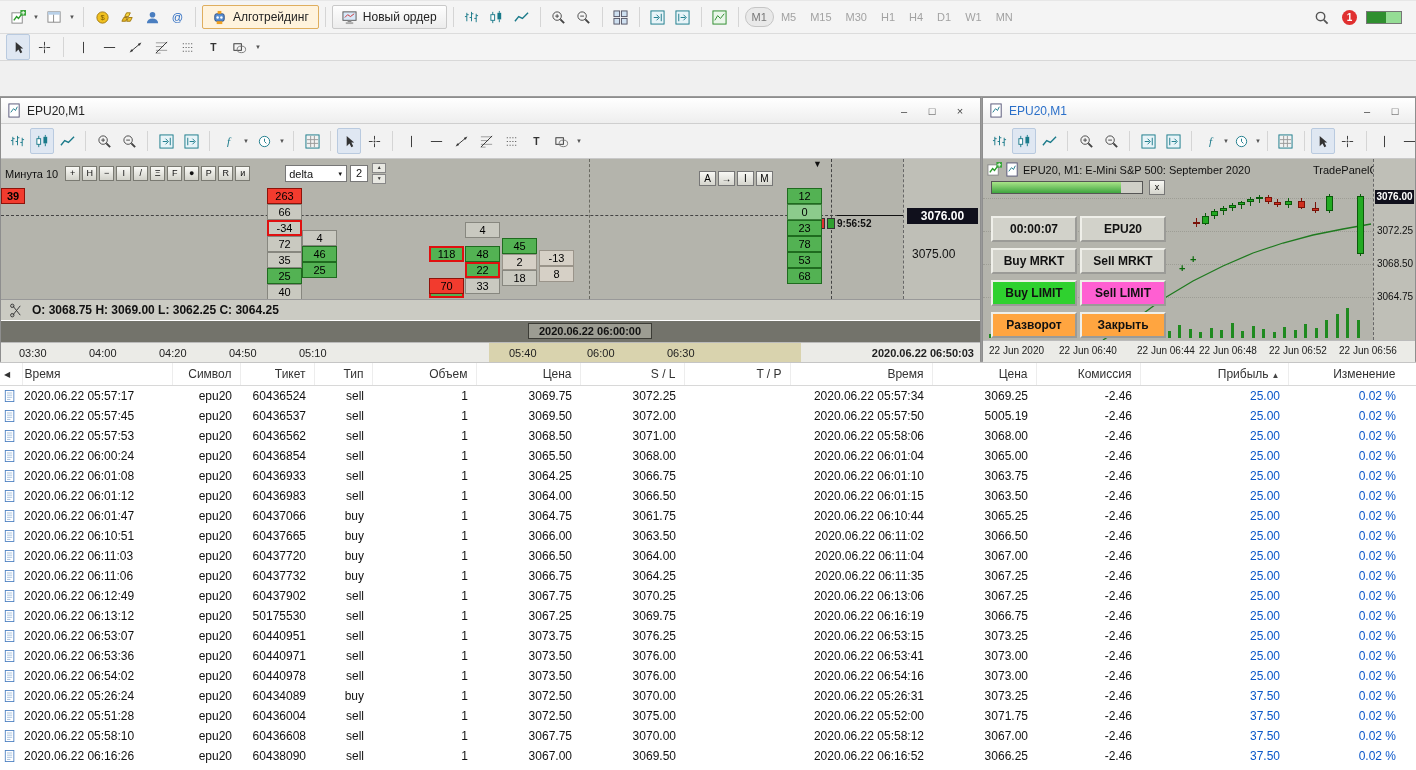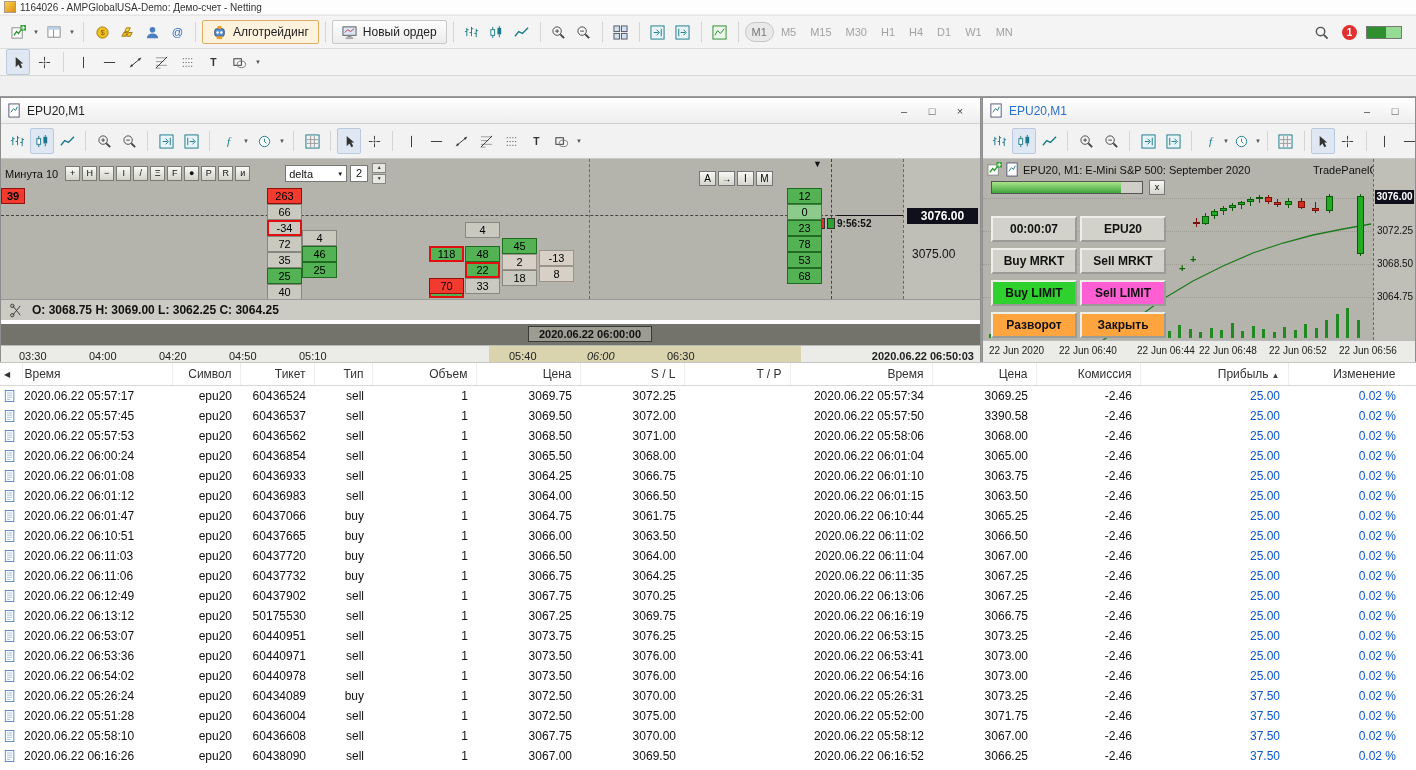--- a/index.html
+++ b/index.html
@@ -71,21 +71,21 @@
   .corner{position:absolute;left:698px;top:12px;display:flex;gap:2px;}
   .cbtn{width:17px;height:15px;box-sizing:border-box;border:1px solid #777;background:linear-gradient(#f8f8f4,#d5d5cd);
         font-size:10px;text-align:center;line-height:13px;}
   .tri{position:absolute;left:812px;top:0px;font-size:9px;color:#111;}
   .pscale1{position:absolute;left:902px;top:0;width:79px;height:140px;background:#bfbfb7;border-left:1px dashed #666;box-sizing:border-box;}
   .pbox{position:absolute;left:3px;top:49px;width:71px;height:16px;background:#10101c;color:#fff;font-size:12px;
         font-weight:bold;text-align:center;line-height:16px;}
   .plabel{position:absolute;left:8px;top:88px;font-size:12px;color:#111;}
   .ohlc{height:20px;flex:none;background:#cbcbc3;border-top:1px solid #999;display:flex;align-items:center;gap:8px;
         padding:0 8px;font-size:12px;font-weight:bold;color:#111;}
-  .darkstrip{height:21px;flex:none;background:#73736b;position:relative;border-top:4px solid #ffffff;}
+  .darkstrip{height:21px;flex:none;background:#73736b;position:relative;border-top:1px solid #ffffff;}
   .tbox{position:absolute;left:527px;top:2px;width:124px;height:16px;background:#9c9c92;border:1px solid #3c3c36;
         box-sizing:border-box;font-size:11px;font-weight:bold;color:#111;text-align:center;line-height:14px;}
   .axis{height:22px;flex:none;background:#ebebe7;position:relative;font-size:11px;color:#222;border-top:1px solid #bbb;}
   .band{position:absolute;left:488px;top:0;width:312px;height:22px;background:#d9d3ae;}
   .al{position:absolute;top:4px;} .ar{position:absolute;right:6px;top:4px;font-weight:bold;}
   .info2{position:absolute;left:4px;top:3px;display:flex;align-items:center;gap:3px;font-size:11px;color:#111;}
   .paneltitle{position:absolute;left:330px;top:5px;font-size:11px;color:#111;}
   .pbar{position:absolute;left:8px;top:22px;width:152px;height:13px;border:1px solid #555;background:#cfcfc7;box-sizing:border-box;}
   .pbar .fill{height:100%;width:86%;background:linear-gradient(#a8e488,#3fa53f);}
   .xbtn{position:absolute;left:166px;top:21px;width:16px;height:15px;box-sizing:border-box;border:1px solid #777;
@@ -114,24 +114,20 @@
   td.blue{color:#0b57c9;}
   td:last-child,th:last-child{padding-right:20px;}
   .sortmark{font-size:8px;color:#444;margin-left:3px;}
   .iconcell{padding:0 4px;text-align:left;}
 </style>
 </head>
 <body>
 
 <div id="app">
 
-  <div class="titlebar">
-    <span class="appicon"></span>
-    <span>1164026 - AMPGlobalUSA-Demo: Демо-счет - Netting</span>
-  </div>
 
 
   <div class="toolbar">
     <span class="tb">
         <i>
           <svg viewBox="0 0 16 16" width="15" height="15" xmlns="http://www.w3.org/2000/svg">
             <rect x="1" y="3" width="11" height="11" fill="#fff" stroke="#888"></rect>
             <polyline points="3,11 6,7 8,9 11,5" fill="none" stroke="#2a9a2a" stroke-width="1.5"></polyline>
             <rect x="10" y="0" width="6" height="6" fill="#3aa53a"></rect>
             <path d="M11 3h4M13 1v4" stroke="#fff"></path>
@@ -660,21 +656,21 @@
       </div>
       <div class="axis" id="axis1">
         <div class="band"></div>
         <span class="ar">2020.06.22 06:50:03</span>
       <span class="al" style="left: 18px;">03:30</span>
           <span class="al" style="left: 88px;">04:00</span>
           <span class="al" style="left: 158px;">04:20</span>
           <span class="al" style="left: 228px;">04:50</span>
           <span class="al" style="left: 298px;">05:10</span>
           <span class="al" style="left: 508px;">05:40</span>
-          <span class="al" style="left: 586px; font-style: italic;">06:00</span>
+          <span class="al" style="left: 586px;">06:00</span>
           <span class="al" style="left: 666px;">06:30</span>
         </div>
     </div>
 
     <div class="cw" id="cw2">
       <div class="cw-title">
         <i>
             <svg viewBox="0 0 16 16" width="15" height="15" xmlns="http://www.w3.org/2000/svg">
               <rect x="2" y="1" width="11" height="14" fill="#fff" stroke="#557"></rect>
               <polyline points="4,10 7,6 9,8 11,4" stroke="#1a7a8a" fill="none"></polyline>
@@ -1007,21 +1003,21 @@
             </td>
             <td class="hal">2020.06.22 05:57:45</td>
             <td>epu20</td>
             <td>60436537</td>
             <td>sell</td>
             <td>1</td>
             <td>3069.50</td>
             <td>3072.00</td>
             <td></td>
             <td>2020.06.22 05:57:50</td>
-            <td>3390.58</td>
+            <td>5005.19</td>
             <td>-2.46</td>
             <td class=" blue">25.00</td>
             <td class=" blue">0.02 %</td>
           </tr>
           <tr>
             <td class="iconcell">
               <i style="width: 12px; height: 14px;">
                 <svg viewBox="0 0 14 15" width="12" height="14" xmlns="http://www.w3.org/2000/svg">
                   <rect x="1.5" y="1" width="10" height="13" fill="#fff" stroke="#4a7ec0"></rect>
                   <path d="M3.5 4h6M3.5 6.5h6M3.5 9h6M3.5 11.5h4" stroke="#9ab8d8"></path>

